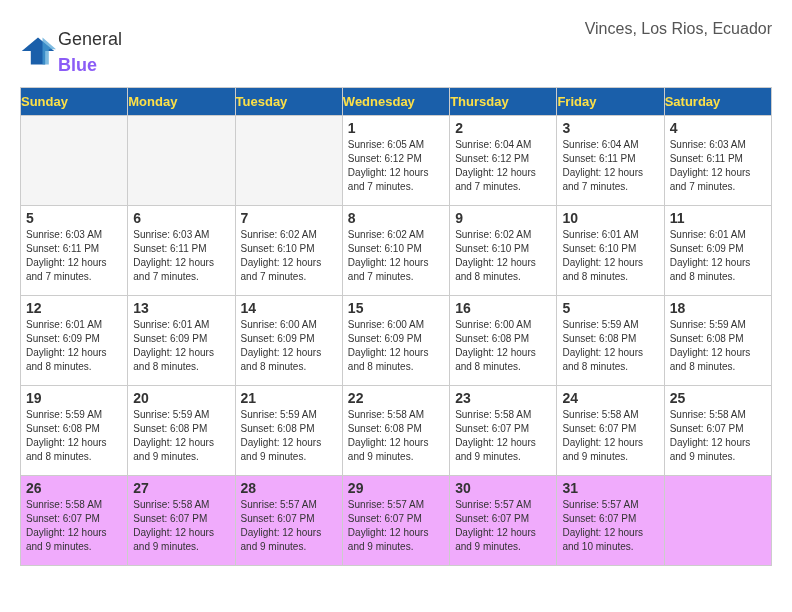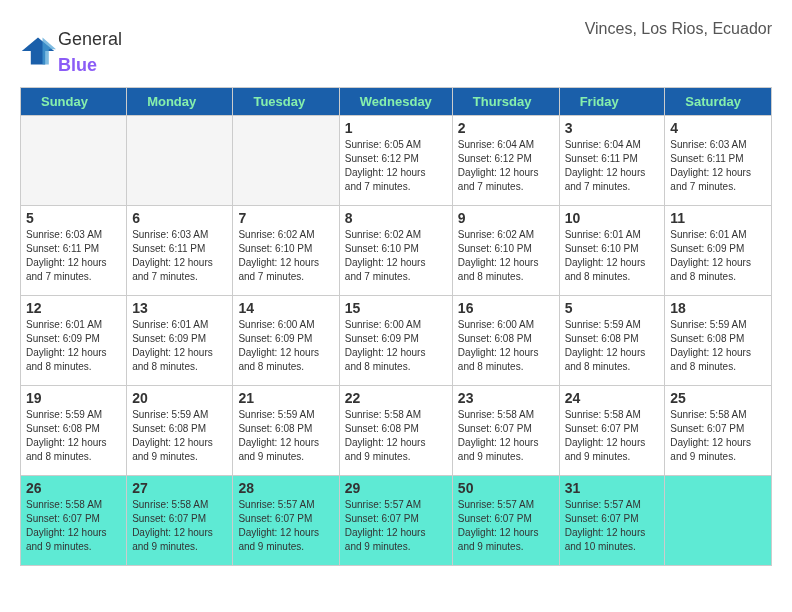--- a/index.html
+++ b/index.html
@@ -42,41 +42,41 @@
       font-size: 16px;
       color: #555;
     }
     .calendar {
       width: 100%;
       border-collapse: collapse;
       border: 1px solid #ccc;
     }
     .calendar th {
       background: #1a5faa;
-      color: #86efac;
-      padding: 6px 20px;
+      color: #fde047;
+      padding: 6px 0;
       font-size: 13px;
       text-align: left;
       border: 1px solid #ccc;
     }
     .calendar td {
       vertical-align: top;
       padding: 4px 5px;
       border: 1px solid #ccc;
       font-size: 11px;
       color: #333;
       width: calc(100%/7);
       min-height: 90px;
       background: #fff;
     }
     .calendar td.empty {
       background: #f5f5f5;
     }
     .calendar td.last-row {
-      background: #5eead4;
+      background: #f0abfc;
     }
     .day-number {
       font-size: 14px;
       font-weight: bold;
       margin-bottom: 2px;
       display: block;
     }
     .day-info {
       font-size: 10px;
       line-height: 1.4;
@@ -328,21 +328,21 @@
 and 9 minutes.</div>
         </td>
         <td class="last-row">
           <span class="day-number">29</span>
           <div class="day-info" style="white-space: pre-line;">Sunrise: 5:57 AM
 Sunset: 6:07 PM
 Daylight: 12 hours
 and 9 minutes.</div>
         </td>
         <td class="last-row">
-          <span class="day-number">50</span>
+          <span class="day-number">30</span>
           <div class="day-info" style="white-space: pre-line;">Sunrise: 5:57 AM
 Sunset: 6:07 PM
 Daylight: 12 hours
 and 9 minutes.</div>
         </td>
         <td class="last-row">
           <span class="day-number">31</span>
           <div class="day-info" style="white-space: pre-line;">Sunrise: 5:57 AM
 Sunset: 6:07 PM
 Daylight: 12 hours

